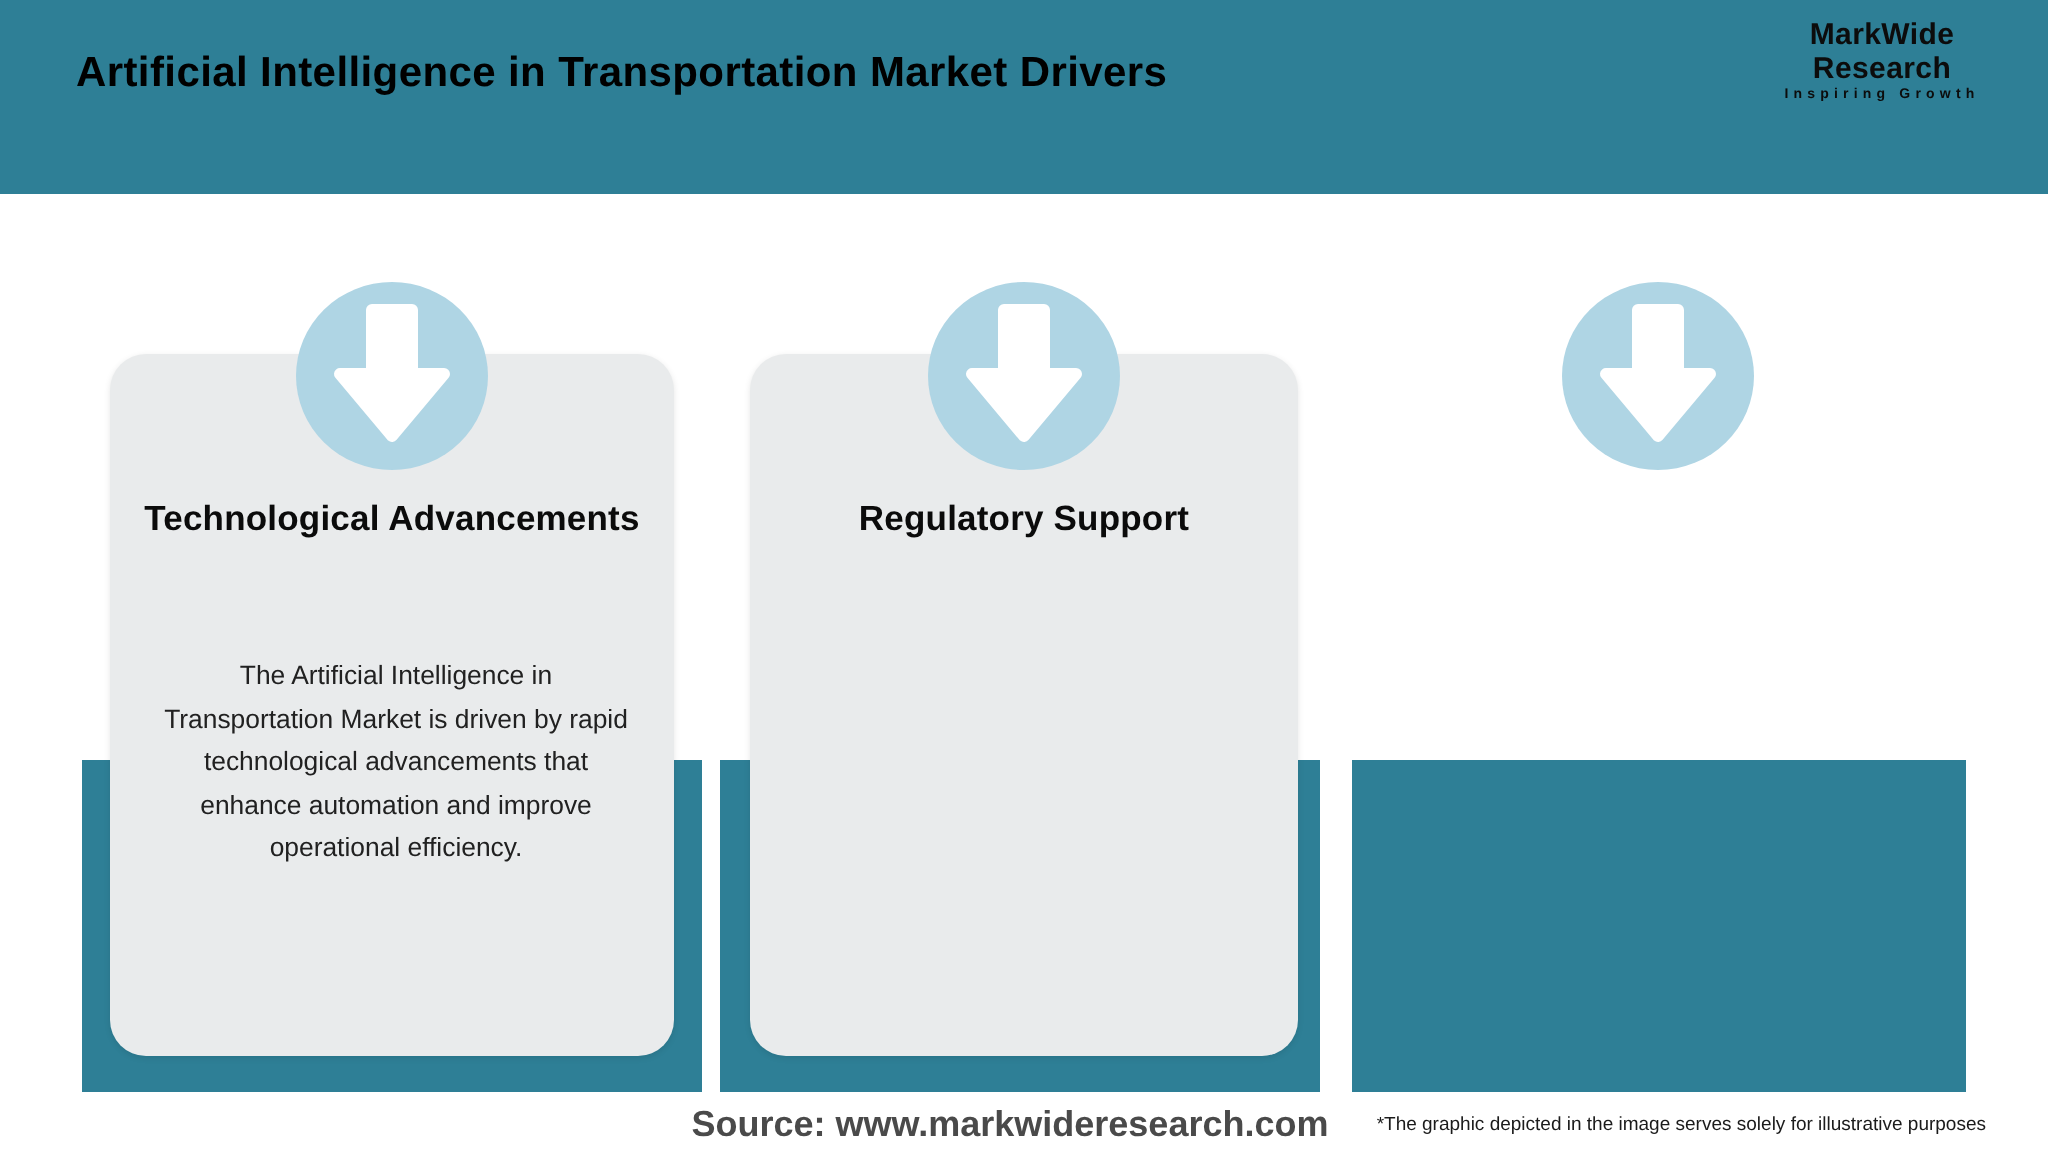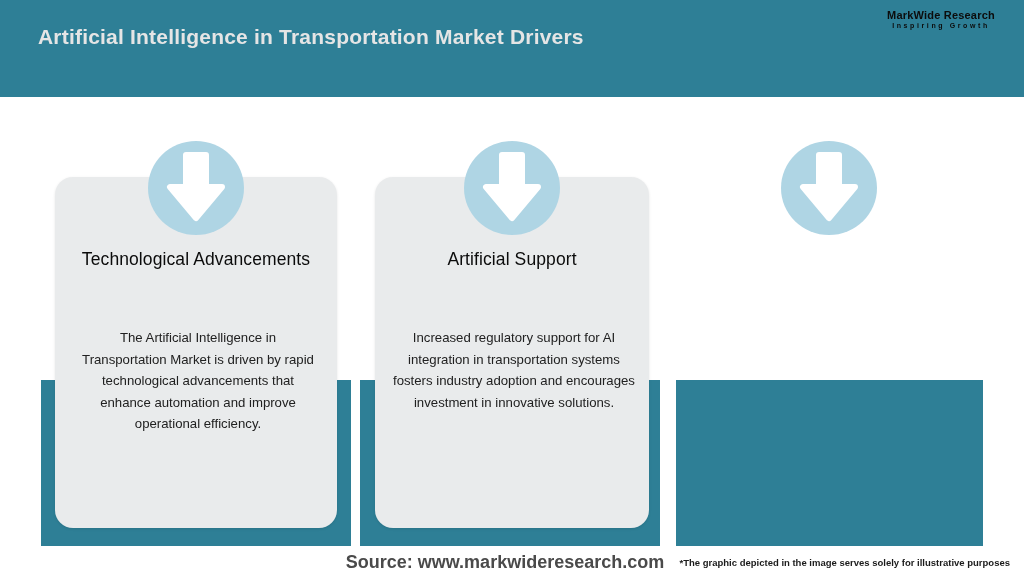--- a/index.html
+++ b/index.html
@@ -20,36 +20,36 @@
   }
   .stage { position: absolute; inset: 0; width: 1024px; height: 576px; background: #ffffff; }
 
   
   .header {
     position: absolute; left: 0; top: 0; width: 1024px; height: 97px;
     background: var(--teal);
   }
   .header-title {
     position: absolute; left: 38px; top: 25px;
-    color: #e5e5e5; font-size: 21px; font-weight: bold; letter-spacing: 0.2px;
+    color: #000000; font-size: 21px; font-weight: bold; letter-spacing: 0.2px;
   }
   
   .logo {
     position: absolute; right: 18px; top: 9px; width: 130px; text-align: center;
     color: #0c0c0c;
   }
   .logo-monogram {
     font-size: 37px; font-weight: bold; font-style: italic;
     letter-spacing: -4px; line-height: 1.0; position: relative; display: inline-block;
   }
   .logo-slash {
     position: absolute; left: 49px; top: 7px; width: 5px; height: 22px;
     background: var(--teal); transform: skewX(-22deg);
   }
-  .logo-name { font-size: 11px; font-weight: bold; margin-top: 0px; letter-spacing: 0.2px; }
+  .logo-name { font-size: 15px; font-weight: bold; margin-top: 0px; letter-spacing: 0.2px; }
   .logo-tagline { font-size: 7px; font-weight: bold; letter-spacing: 2.6px; margin-top: 1px; }
 
   
   .band {
     position: absolute; top: 380px; height: 166px; background: var(--teal);
   }
   .band-1 { left: 41px;  width: 310px; }
   .band-2 { left: 360px; width: 300px; }
   .band-3 { left: 676px; width: 307px; }
 
@@ -58,21 +58,21 @@
     position: absolute; top: 177px; height: 351px;
     background: var(--card-bg); border-radius: 18px;
     box-shadow: 0 1px 3px rgba(0,0,0,0.10);
   }
   .card-1 { left: 55px;  width: 282px; }
   .card-2 { left: 375px; width: 274px; }
   .card-3 { left: 687px; width: 285px; }
 
   .card-title {
     position: absolute; left: 0; right: 0; top: 72px;
-    text-align: center; font-size: 17.5px; font-weight: normal; color: var(--title-text);
+    text-align: center; font-size: 17.5px; font-weight: bold; color: var(--title-text);
     letter-spacing: 0.1px;
   }
   .card-body {
     position: absolute; left: 10px; right: 6px; top: 150px;
     font-size: 13.2px; line-height: 21.6px; color: var(--body-text);
     white-space: pre-line;
     text-align: center;
   }
 
   
@@ -85,22 +85,22 @@
   .circle-2 { left: 464px; }
   .circle-3 { left: 781px; }
   .circle svg { display: block; margin-top: -2px; }
 
   
   .source {
     position: absolute; left: 340px; width: 330px; top: 552px;
     text-align: center; font-size: 18px; font-weight: bold; color: var(--source-text);
   }
   .disclaimer {
-    position: absolute; right: 14px; top: 557px;
-    font-size: 9.5px; color: #1b1b1b; font-weight: 700;
+    position: absolute; right: 31px; top: 557px;
+    font-size: 9.5px; color: #1b1b1b; font-weight: 400;
   }
 </style>
 </head>
 <body>
 
 <div class="stage">
 
   <div class="header">
     <div class="header-title">Artificial Intelligence in Transportation Market Drivers</div>
     <div class="logo">
@@ -116,25 +116,21 @@
   <div class="card card-1">
     <div class="card-title">Technological Advancements</div>
     <div class="card-body">The Artificial Intelligence in
 Transportation Market is driven by rapid
 technological advancements that
 enhance automation and improve
 operational efficiency.</div>
   </div>
 
   <div class="card card-2">
-    <div class="card-title">Artificial Support</div>
-    <div class="card-body">Increased regulatory support for AI
-integration in transportation systems
-fosters industry adoption and encourages
-investment in innovative solutions.</div>
+    <div class="card-title">Regulatory Support</div>
   </div>
 
 
   <div class="circle circle-1">
     <svg width="62" height="72" viewBox="0 0 62 72">
       <path d="M21 4 h20 v32 h16 L31 67 L5 36 h16 Z" fill="#ffffff" stroke="#ffffff" stroke-width="6" stroke-linejoin="round"></path>
     </svg>
   </div>
   <div class="circle circle-2">
     <svg width="62" height="72" viewBox="0 0 62 72">

